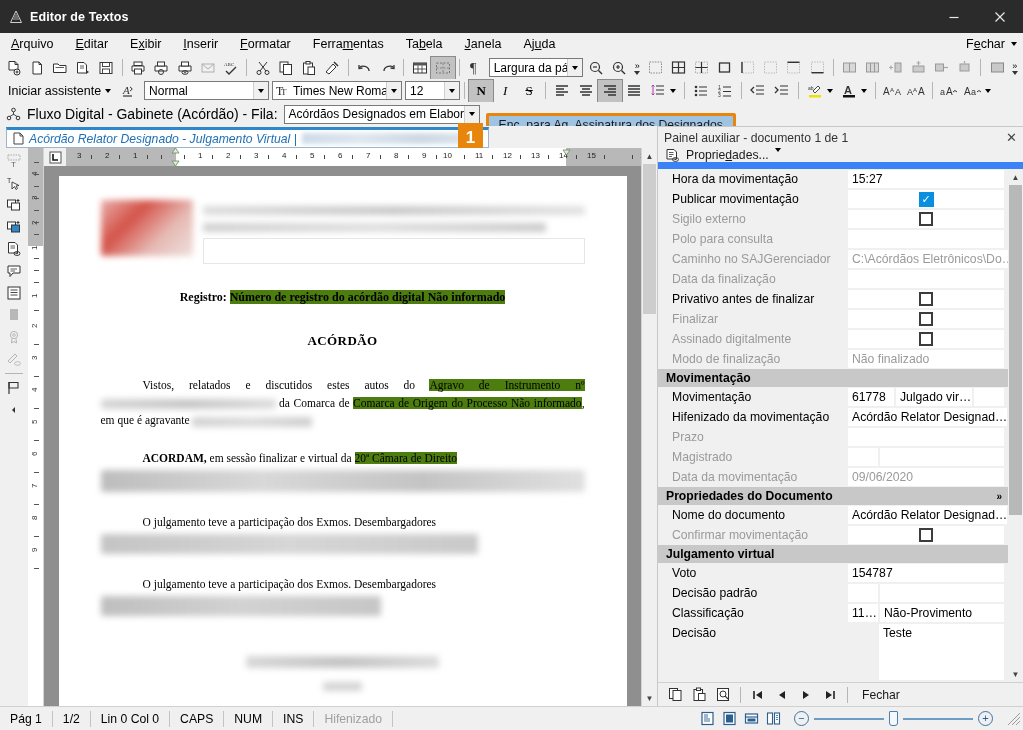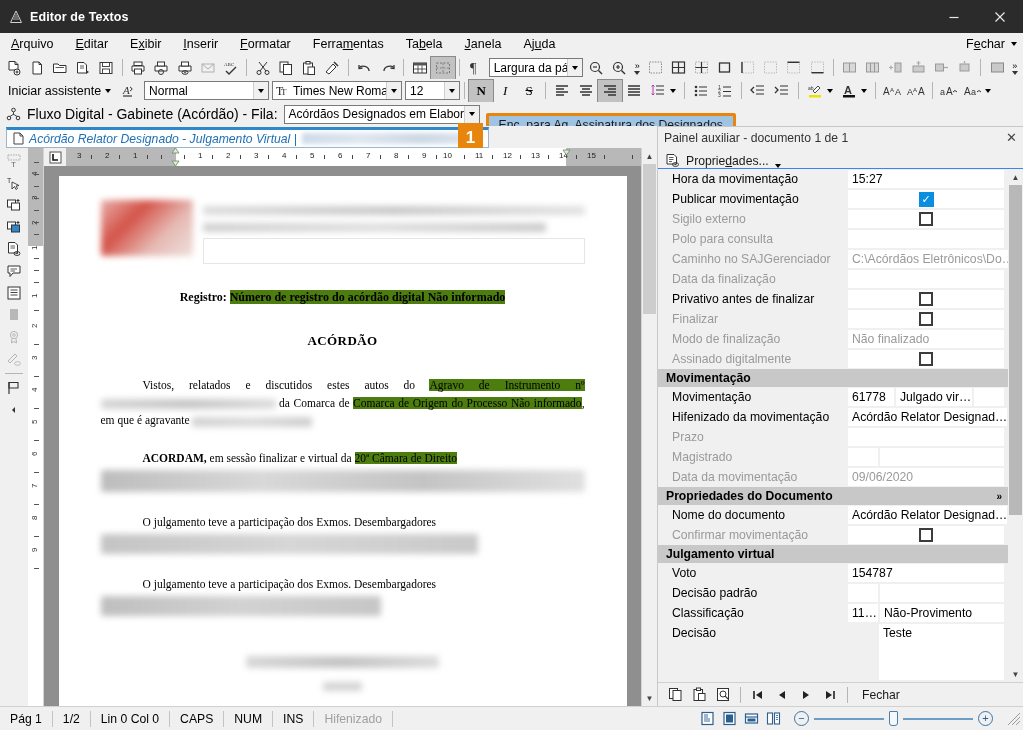--- a/index.html
+++ b/index.html
@@ -161,22 +161,22 @@
   .p-just { text-align: justify; }
   .doc-line { font-size: 11.5px; line-height: 1.55; }
   .bold { font-weight: bold; }
 
   
   .props {
     width: 366px; flex: 0 0 366px; background: #f0f0f0;
     display: flex; flex-direction: column; border-left: 1px solid #c8c8c8;
   }
   .props-head {
-    height: 21px; flex: 0 0 21px; display: flex; align-items: flex-end; gap: 6px;
-    padding-left: 7px; border-bottom: 1px solid #3b82f6;
+    height: 21px; flex: 0 0 21px; display: flex; align-items: flex-start; gap: 6px;
+    padding-left: 7px; border-bottom: 7px solid #3b82f6;
   }
   .props-head .ph-text { font-size: 12.2px; color: #1a1a1a; }
   .grid-wrap { flex: 1; display: flex; min-height: 0; }
   .grid { flex: 1; overflow: hidden; background: #f0f0f0; }
   .grow { display: flex; align-items: stretch; height: 20px; font-size: 12.2px; }
   .grow .glabel {
     width: 190px; flex: 0 0 190px; padding-left: 14px; display: flex; align-items: center;
     color: #000; white-space: nowrap; overflow: hidden;
   }
   .grow.disabled .glabel { color: #9a9a9a; }
@@ -1005,31 +1005,31 @@
             </div>
             <div class="grow disabled">
               <div class="glabel">Finalizar</div>
               <div class="gvals">
                 <div class="gval center">
                   <span class="chk-off"></span>
                 </div>
               </div>
             </div>
             <div class="grow disabled">
-              <div class="glabel">Modo de finalização</div>
-              <div class="gvals">
-                <div class="gval dim">Não finalizado</div>
-              </div>
-            </div>
-            <div class="grow disabled">
               <div class="glabel">Assinado digitalmente</div>
               <div class="gvals">
                 <div class="gval center">
                   <span class="chk-off"></span>
                 </div>
+              </div>
+            </div>
+            <div class="grow disabled">
+              <div class="glabel">Modo de finalização</div>
+              <div class="gvals">
+                <div class="gval dim">Não finalizado</div>
               </div>
             </div>
             <div class="section">
               <span>Movimentação</span>
             </div>
             <div class="grow">
               <div class="glabel">Movimentação</div>
               <div class="gvals">
                 <div class="gval narrow">61778</div>
                 <div class="gval">Julgado vir…</div>

